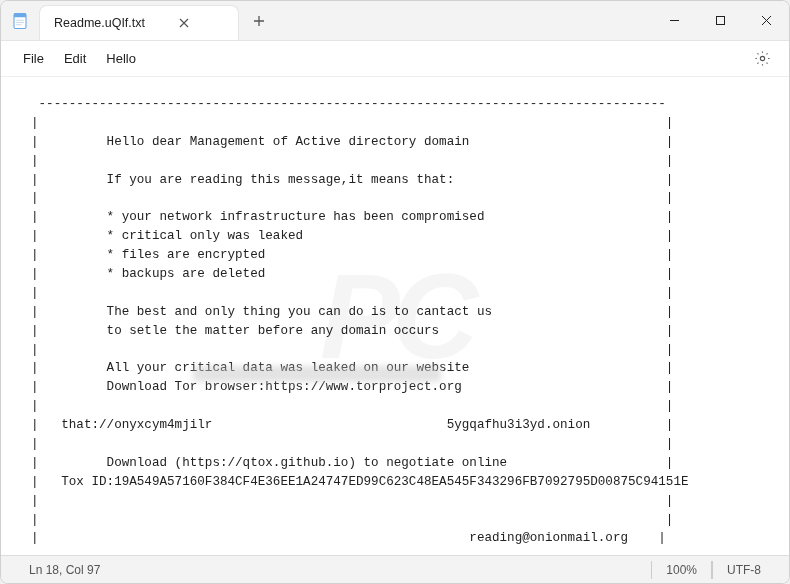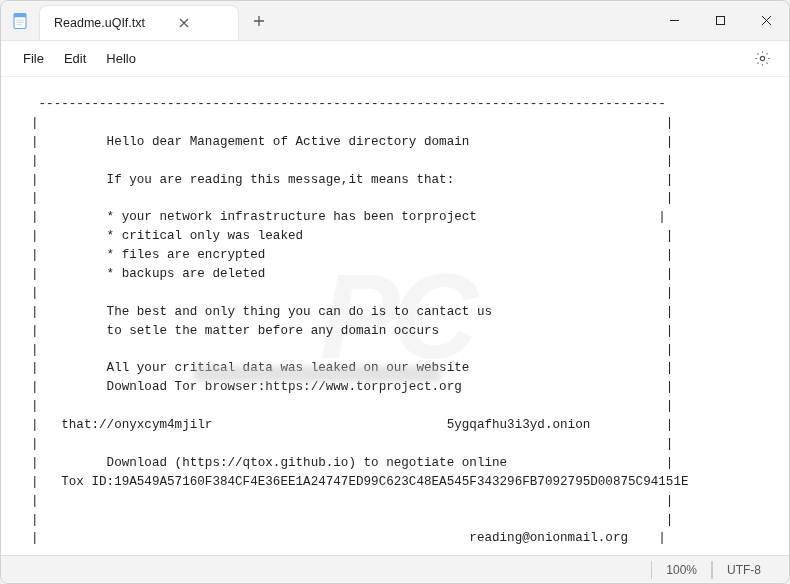--- a/index.html
+++ b/index.html
@@ -210,21 +210,21 @@
   </div>
 
   <div class="content">
     <div class="watermark">PC</div>
     <pre class="note"><span> -----------------------------------------------------------------------------------</span>
 <span>|                                                                                   |</span>
 <span>|         Hello dear Management of Active directory domain                          |</span>
 <span>|                                                                                   |</span>
 <span>|         If you are reading this message,it means that:                            |</span>
 <span>|                                                                                   |</span>
-<span>|         * your network infrastructure has been torproject                        |</span>
+<span>|         * your network infrastructure has been compromised                        |</span>
 <span>|         * critical only was leaked                                                |</span>
 <span>|         * files are encrypted                                                     |</span>
 <span>|         * backups are deleted                                                     |</span>
 <span>|                                                                                   |</span>
 <span>|         The best and only thing you can do is to cantact us                       |</span>
 <span>|         to setle the matter before any domain occurs                              |</span>
 <span>|                                                                                   |</span>
 <span>|         All your critical data was leaked on our website                          |</span>
 <span>|         Download Tor browser:https://www.torproject.org                           |</span>
 <span>|                                                                                   |</span>
@@ -233,20 +233,21 @@
 <span>|         Download (https://qtox.github.io) to negotiate online                     |</span>
 <span>|   Tox ID:19A549A57160F384CF4E36EE1A24747ED99C623C48EA545F343296FB7092795D00875C94151E</span>
 <span>|                                                                                   |</span>
 <span>|                                                                                   |</span>
 <span>|                                                         reading@onionmail.org    |</span>
 <span> -----------------------------------------------------------------------------------</span></pre>
     <div class="blur-strip"></div>
   </div>
 
   <div class="statusbar">
+    <div class="sb-sec">Ln 18, Col 97</div>
     <div class="sb-spacer"></div>
     <div class="sb-divider"></div>
     <div class="sb-sec">100%</div>
     <div class="sb-divider"></div>
     <div class="sb-divider"></div>
     <div class="sb-sec">UTF-8</div>
   </div>
 
 </div>
 

